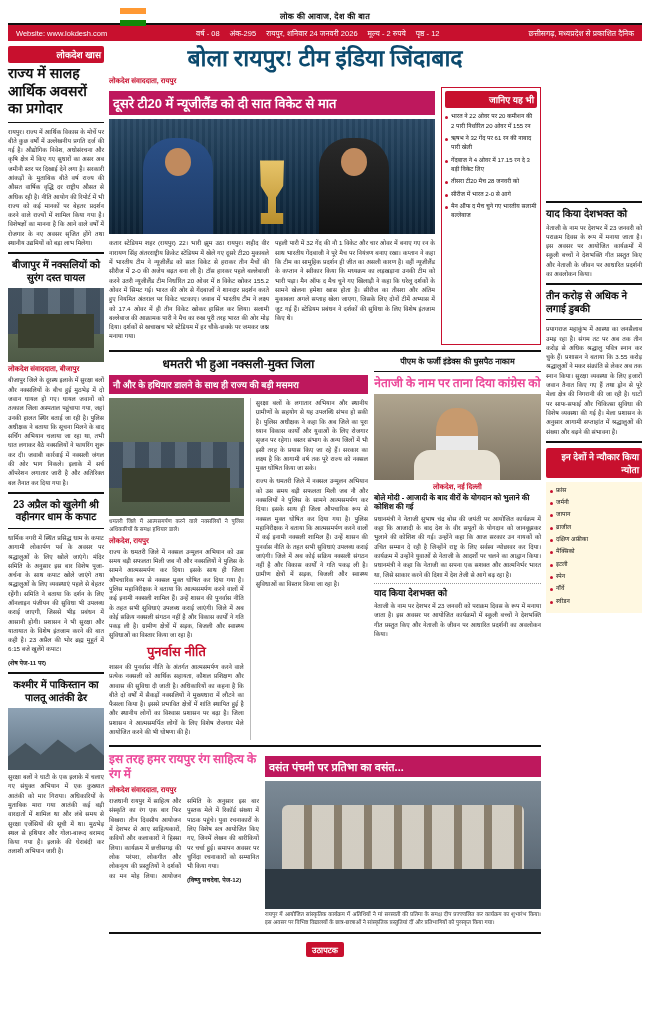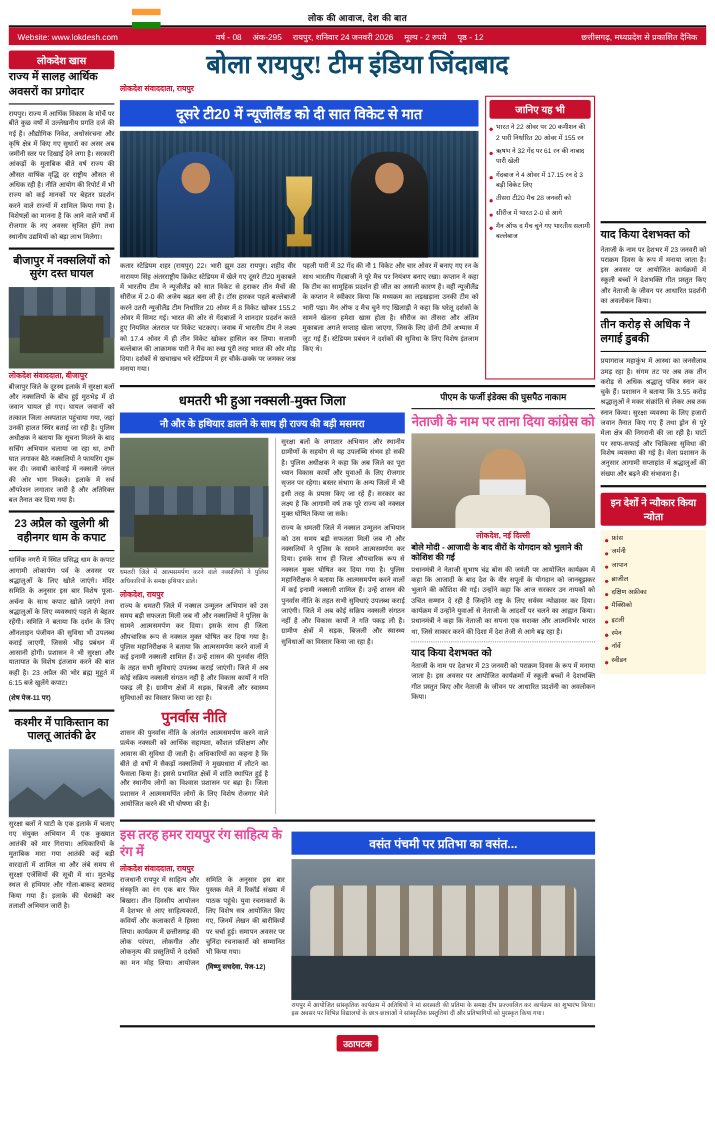--- a/index.html
+++ b/index.html
@@ -22,24 +22,24 @@
   .mast-bar span{white-space:nowrap;}
   .mast-bar .mid{display:flex;gap:10px;flex:1;justify-content:center;}
   
   .body-grid{display:flex;gap:5px;margin-top:5px;}
   .col-left{width:96px;}
   .col-mid{flex:1;}
   .col-right{width:96px;}
   .hr{height:1px;background:#111;margin:4px 0;}
   .hr2{height:2px;background:#111;margin:5px 0;}
   
-  .boxhead{background:#c8102e;color:#fff;font-size:9px;font-weight:bold;text-align:center;padding:2px 3px;border-radius:2px;}
+  .boxhead{background:#c8102e;color:#fff;font-size:9px;font-weight:bold;text-align:right;padding:2px 3px;border-radius:2px;}
   .redhead{color:#c8102e;font-weight:bold;}
   .h-lead{font-size:23px;font-weight:bold;color:#0c4a6e;text-align:center;line-height:1.15;font-family:"Liberation Serif",serif;}
-  .h-sub{background:#1d4ed8;color:#fff;font-size:13px;font-weight:bold;text-align:center;padding:3px 4px;margin-top:4px;}
+  .h-sub{background:#be185d;color:#fff;font-size:13px;font-weight:bold;text-align:left;padding:3px 4px;margin-top:4px;}
   .h2{font-size:12px;font-weight:bold;line-height:1.2;font-family:"Liberation Serif",serif;}
   .h2.red{color:#ec4899;}
   .h3{font-size:12px;font-weight:bold;line-height:1.25;}
   .byline{font-size:7px;color:#c8102e;font-weight:bold;}
   
   .txt{font-size:6.2px;line-height:1.5;text-align:justify;color:#222;}
   .txt p{margin:0 0 4px;}
   .cols2{column-count:2;column-gap:6px;}
   .cap{font-size:5.6px;color:#333;line-height:1.4;margin-top:2px;text-align:justify;}
   .sport-photo{height:115px;background:linear-gradient(180deg,#2b4a66 0%,#16324a 55%,#0d2235 100%);position:relative;}
@@ -103,21 +103,21 @@
       <span>पृष्ठ - 12</span>
     </div>
     <span>छत्तीसगढ़, मध्यप्रदेश से प्रकाशित दैनिक</span>
   </div>
 
   <div class="body-grid">
 
     <div class="col-left">
 
       <div class="boxhead">लोकदेश खास</div>
-      <div class="h3 mt2" style="font-size:10px">राज्य में सालह आर्थिक अवसरों का प्रगोदार</div>
+      <div class="h3 mt2" style="font-size:14px">राज्य में सालह आर्थिक अवसरों का प्रगोदार</div>
       <div class="hr"></div>
       <div class="txt">
           <p>रायपुर। राज्य में आर्थिक विकास के मोर्चे पर बीते कुछ वर्षों में उल्लेखनीय प्रगति दर्ज की गई है। औद्योगिक निवेश, अधोसंरचना और कृषि क्षेत्र में किए गए सुधारों का असर अब जमीनी स्तर पर दिखाई देने लगा है। सरकारी आंकड़ों के मुताबिक बीते वर्ष राज्य की औसत वार्षिक वृद्धि दर राष्ट्रीय औसत से अधिक रही है। नीति आयोग की रिपोर्ट में भी राज्य को कई मानकों पर बेहतर प्रदर्शन करने वाले राज्यों में शामिल किया गया है। विशेषज्ञों का मानना है कि आने वाले वर्षों में रोजगार के नए अवसर सृजित होंगे तथा स्थानीय उद्यमियों को बड़ा लाभ मिलेगा।</p>
         </div>
 
       <div class="hr2"></div>
       <div class="h3 ctr" style="font-size:10px">बीजापुर में नक्सलियों को सुरंग दस्त घायल</div>
       <div class="photo-nax mt4" style="height:74px">
         <div class="ppl"></div>
           <div class="tbl"></div>

